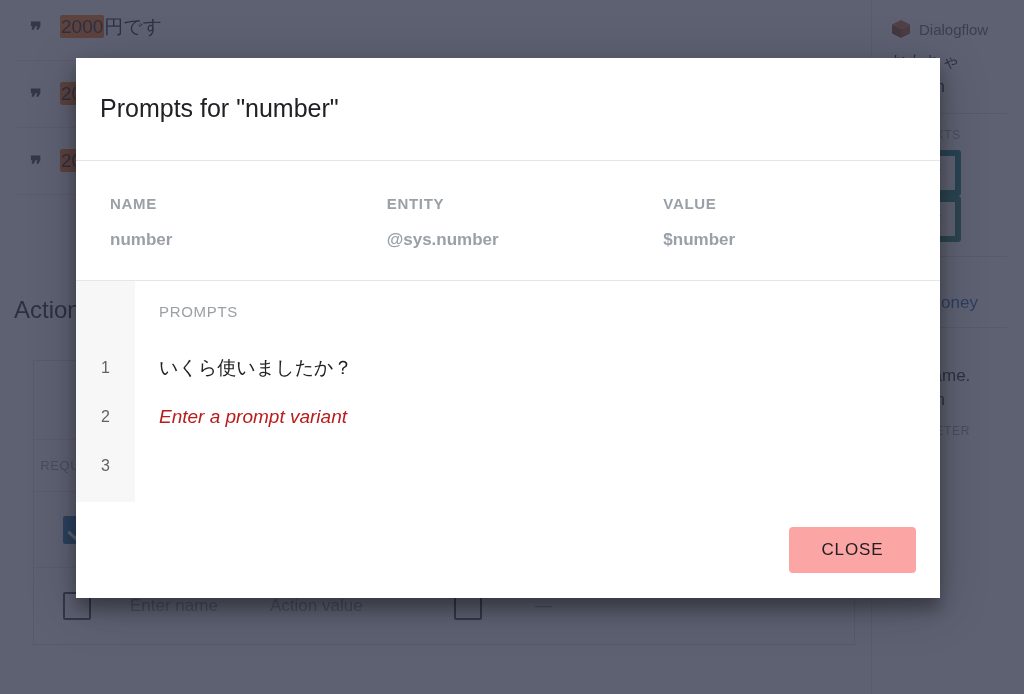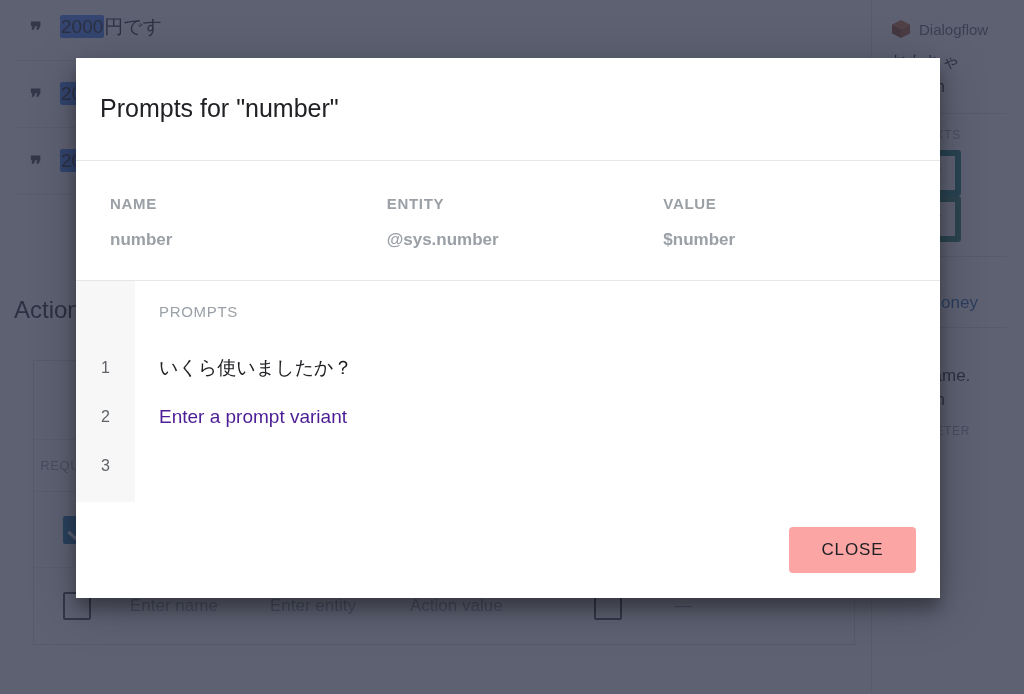--- a/index.html
+++ b/index.html
@@ -53,21 +53,21 @@
     letter-spacing: -1px;
     flex: none;
     padding-top: 6px;
   }
   .phrase-text {
     font-size: 19px;
     color: #202124;
     white-space: nowrap;
   }
   .hl {
-    background: #3b82f6;
+    background: #f97316;
     padding: 1px 1px;
     border-radius: 2px;
   }
 
   
   .section-title {
     position: absolute;
     left: 14px;
     top: 296px;
     font-size: 24px;
@@ -318,21 +318,21 @@
     padding-left: 24px;
     box-sizing: border-box;
   }
   .prompt-val {
     font-size: 19px;
     color: #202124;
     white-space: nowrap;
     position: relative;
     text-align: center;
   }
-  .prompt-val.placeholder { color: #4c1d95; }
+  .prompt-val.placeholder { color: #b91c1c; font-style: italic; }
   .caret {
     display: inline-block;
     width: 1px;
     height: 22px;
     background: #202124;
     vertical-align: -4px;
     margin-left: 1px;
   }
 
   .modal-footer {
@@ -408,21 +408,20 @@
         <div class="cell-list">
             <span class="chk"></span>
           </div>
         <div class="cell-prompt"><span class="prompt-count">カ す [2]</span></div>
       </div>
       <div class="pt-row">
         <div class="cell-chk">
             <span class="chk"></span>
           </div>
         <div class="cell-name"><span class="ph-text">Enter name</span></div>
-        <div class="cell-ent"><span class="ph-text">Enter entity</span></div>
         <div class="cell-val"><span class="ph-text">Action value</span></div>
         <div class="cell-list">
             <span class="chk"></span>
           </div>
         <div class="cell-prompt"><span class="dash">—</span></div>
       </div>
     </div>
 
     <div class="sidebar">
       <div class="sb-agent">

